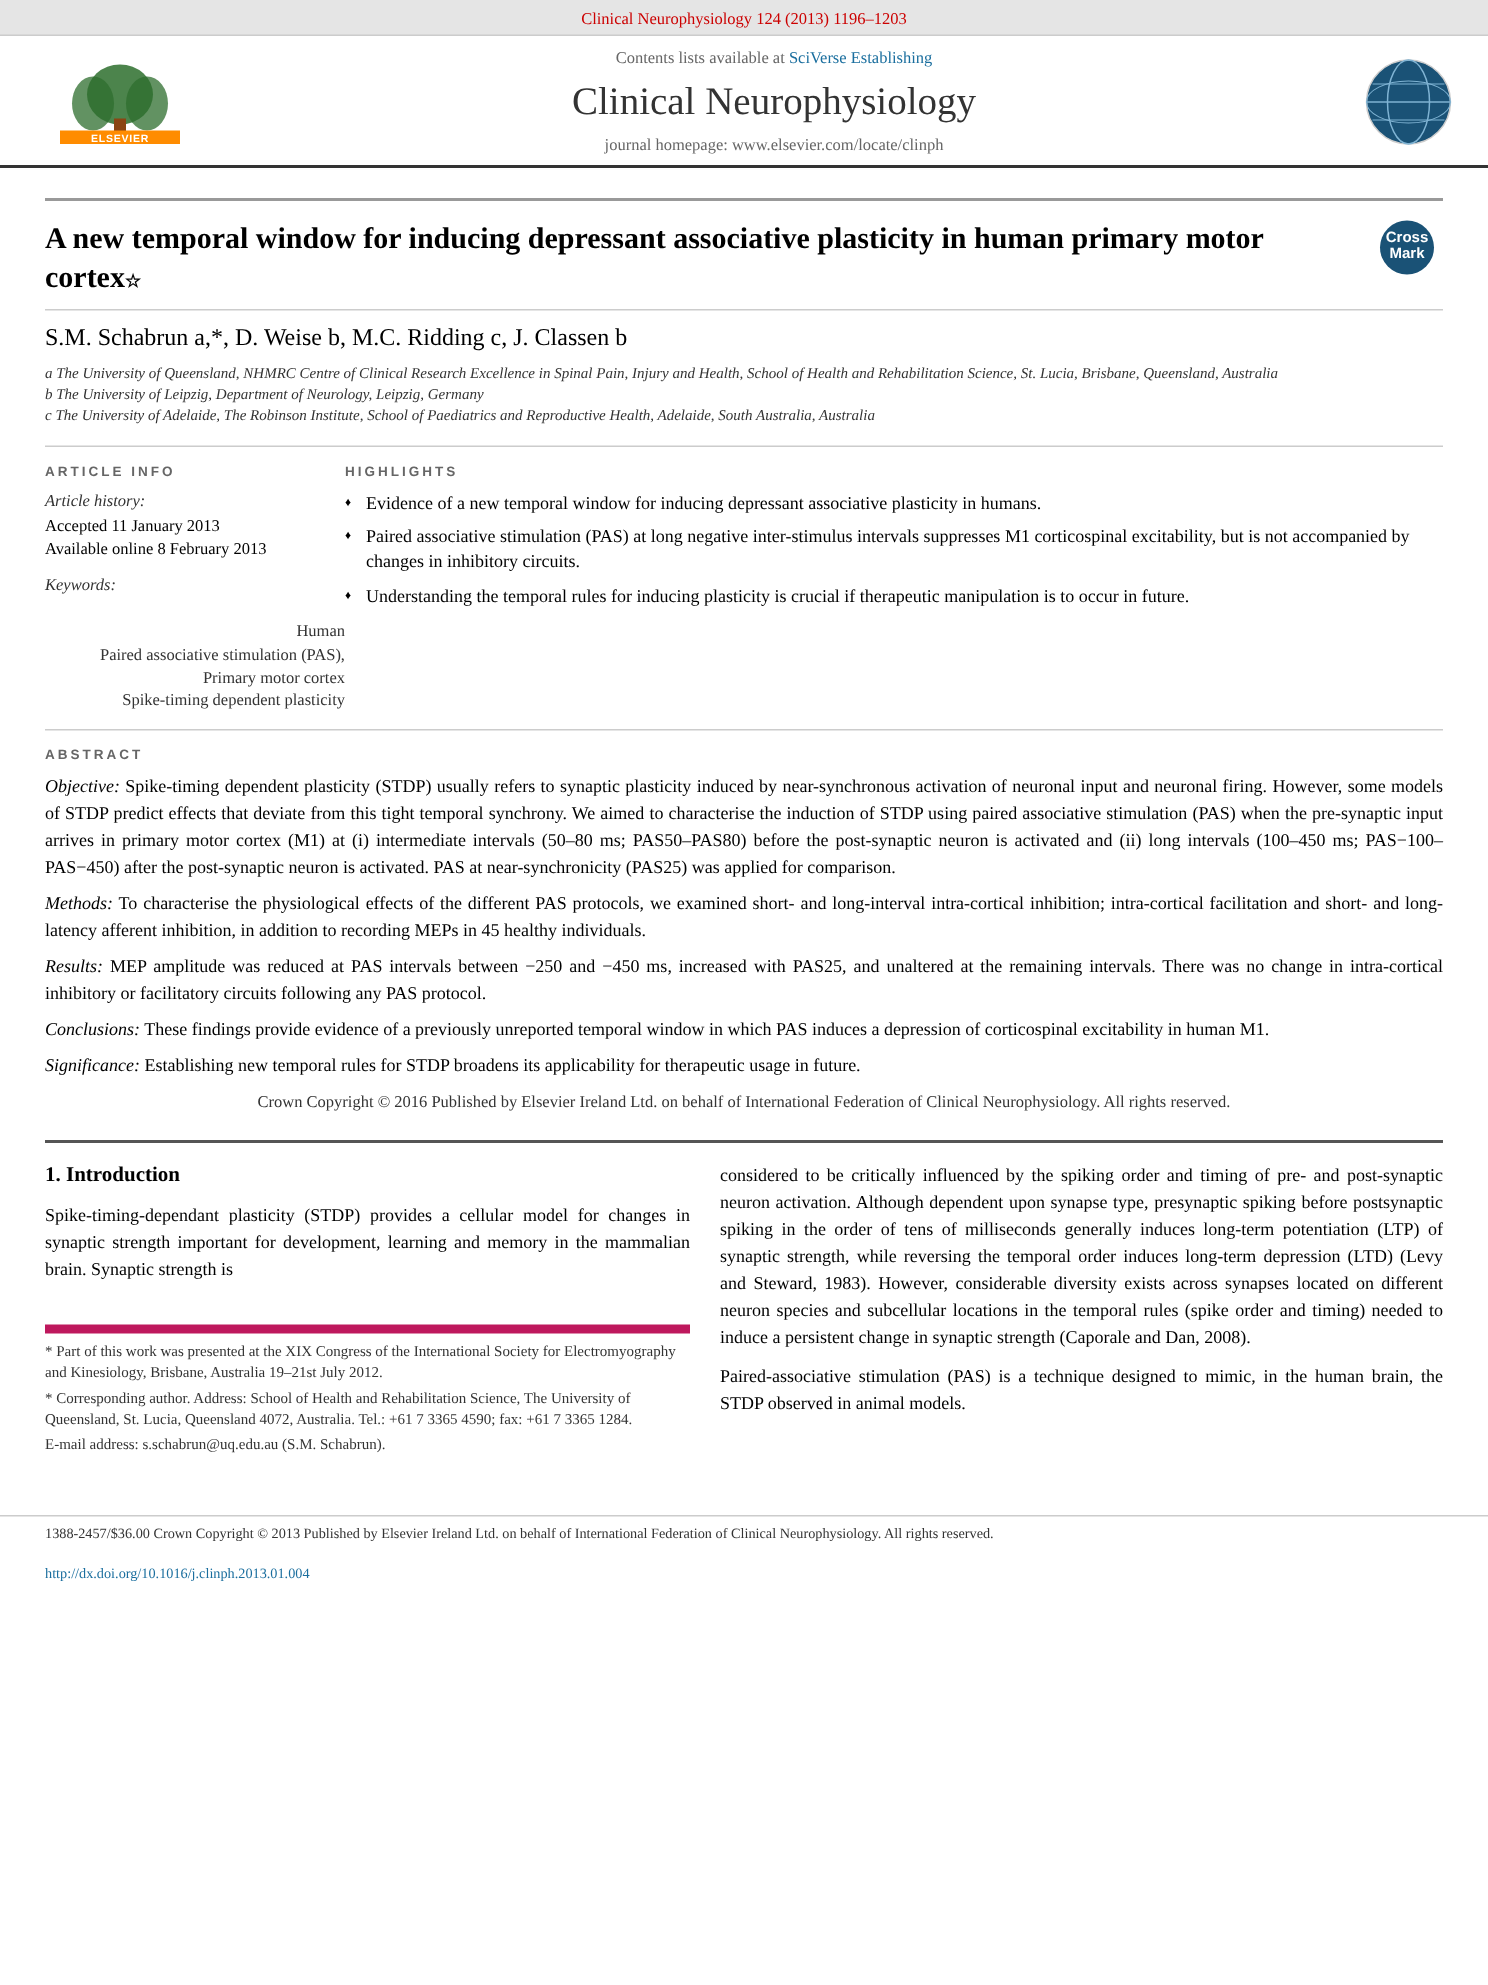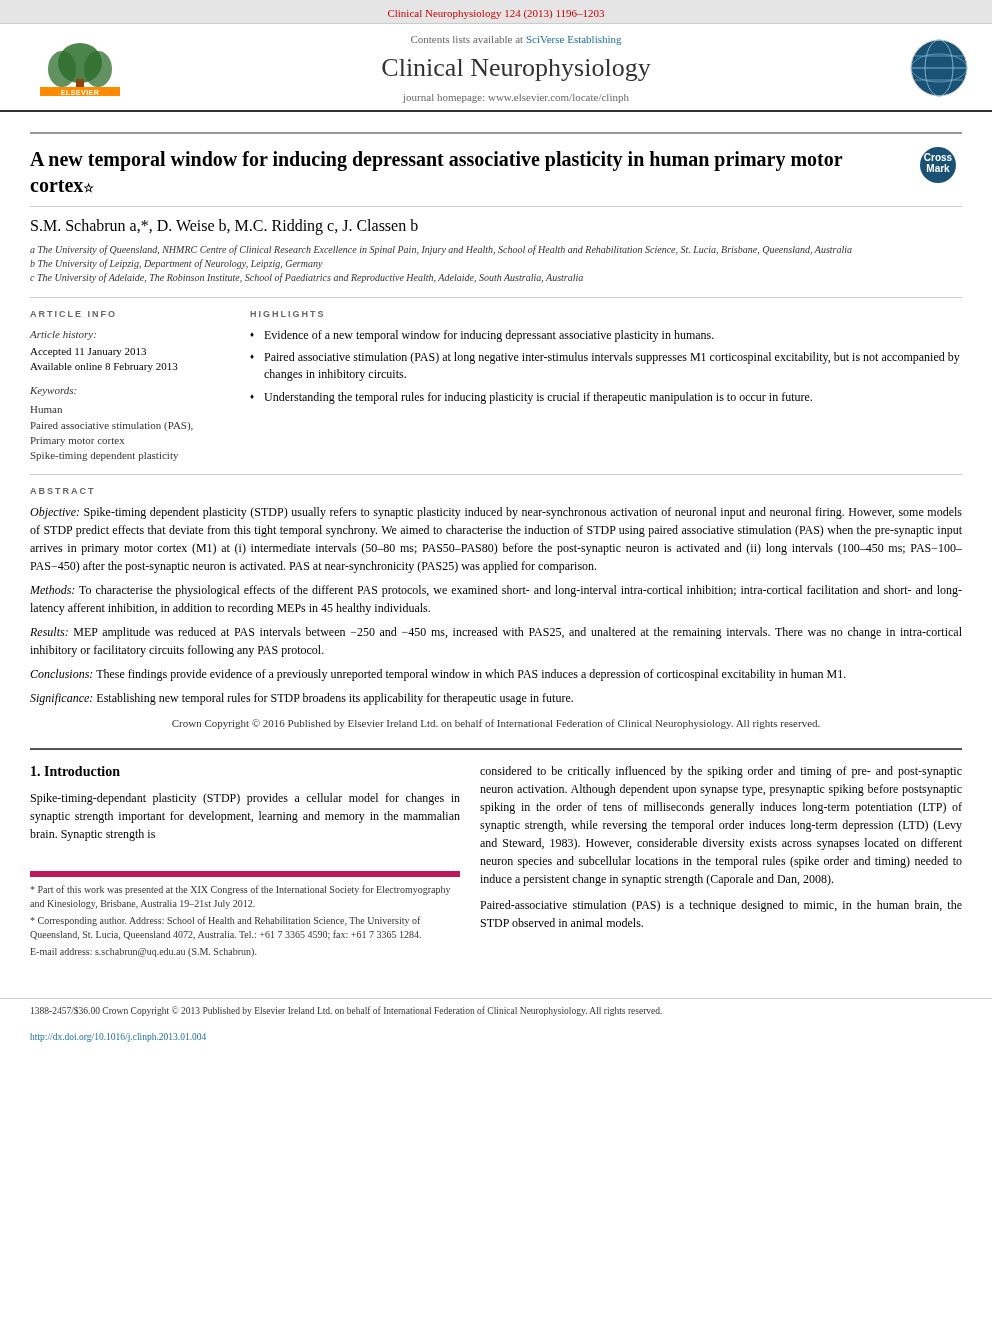--- a/index.html
+++ b/index.html
@@ -108,21 +108,20 @@
       margin: 6px 0 12px 0;
       font-size: 10px;
       font-style: italic;
       color: #333;
       line-height: 1.4;
     }
 
     
     .two-col {
       display: flex;
-      gap: 20px;
       margin: 10px 0;
       border-top: 1px solid #ccc;
       padding-top: 10px;
     }
 
     .article-info-col {
       width: 200px;
       flex-shrink: 0;
     }
 
@@ -158,21 +157,22 @@
     }
 
     .keywords-section .label {
       font-style: italic;
       color: #333;
     }
 
     .keywords-section ul {
       list-style: none;
       padding: 0;
-      margin: 4px 0 0 0;
+      margin: 16px 0 0 0;
+      text-align: right;
     }
 
     .keywords-section ul li {
       font-size: 11px;
       color: #333;
     }
 
     .highlights-list {
       list-style: none;
       padding: 0;

